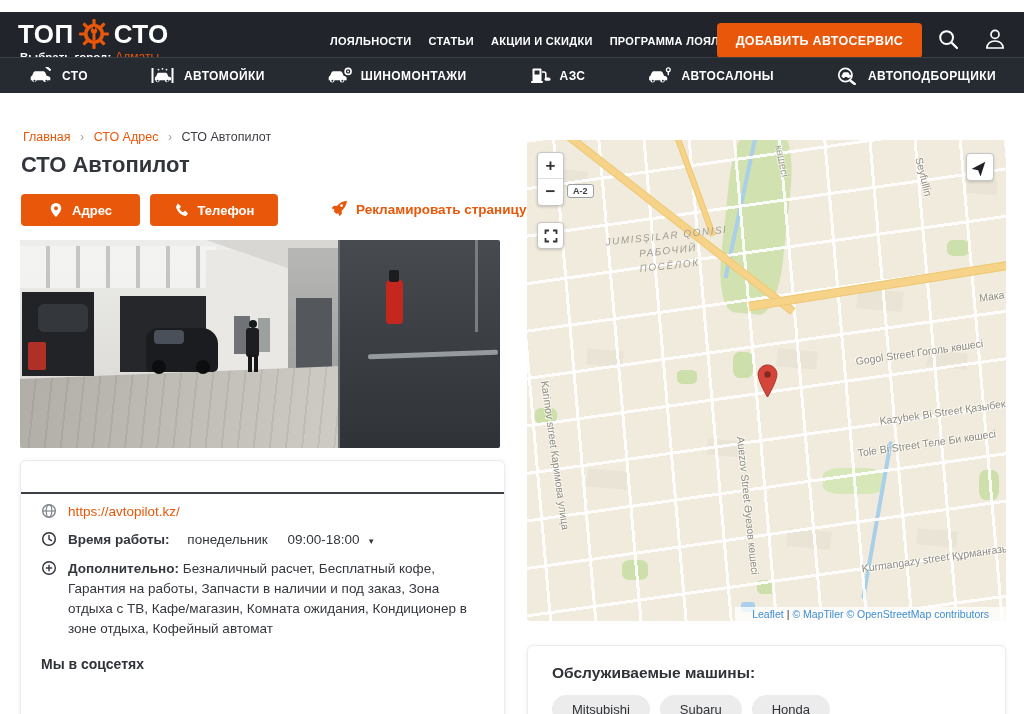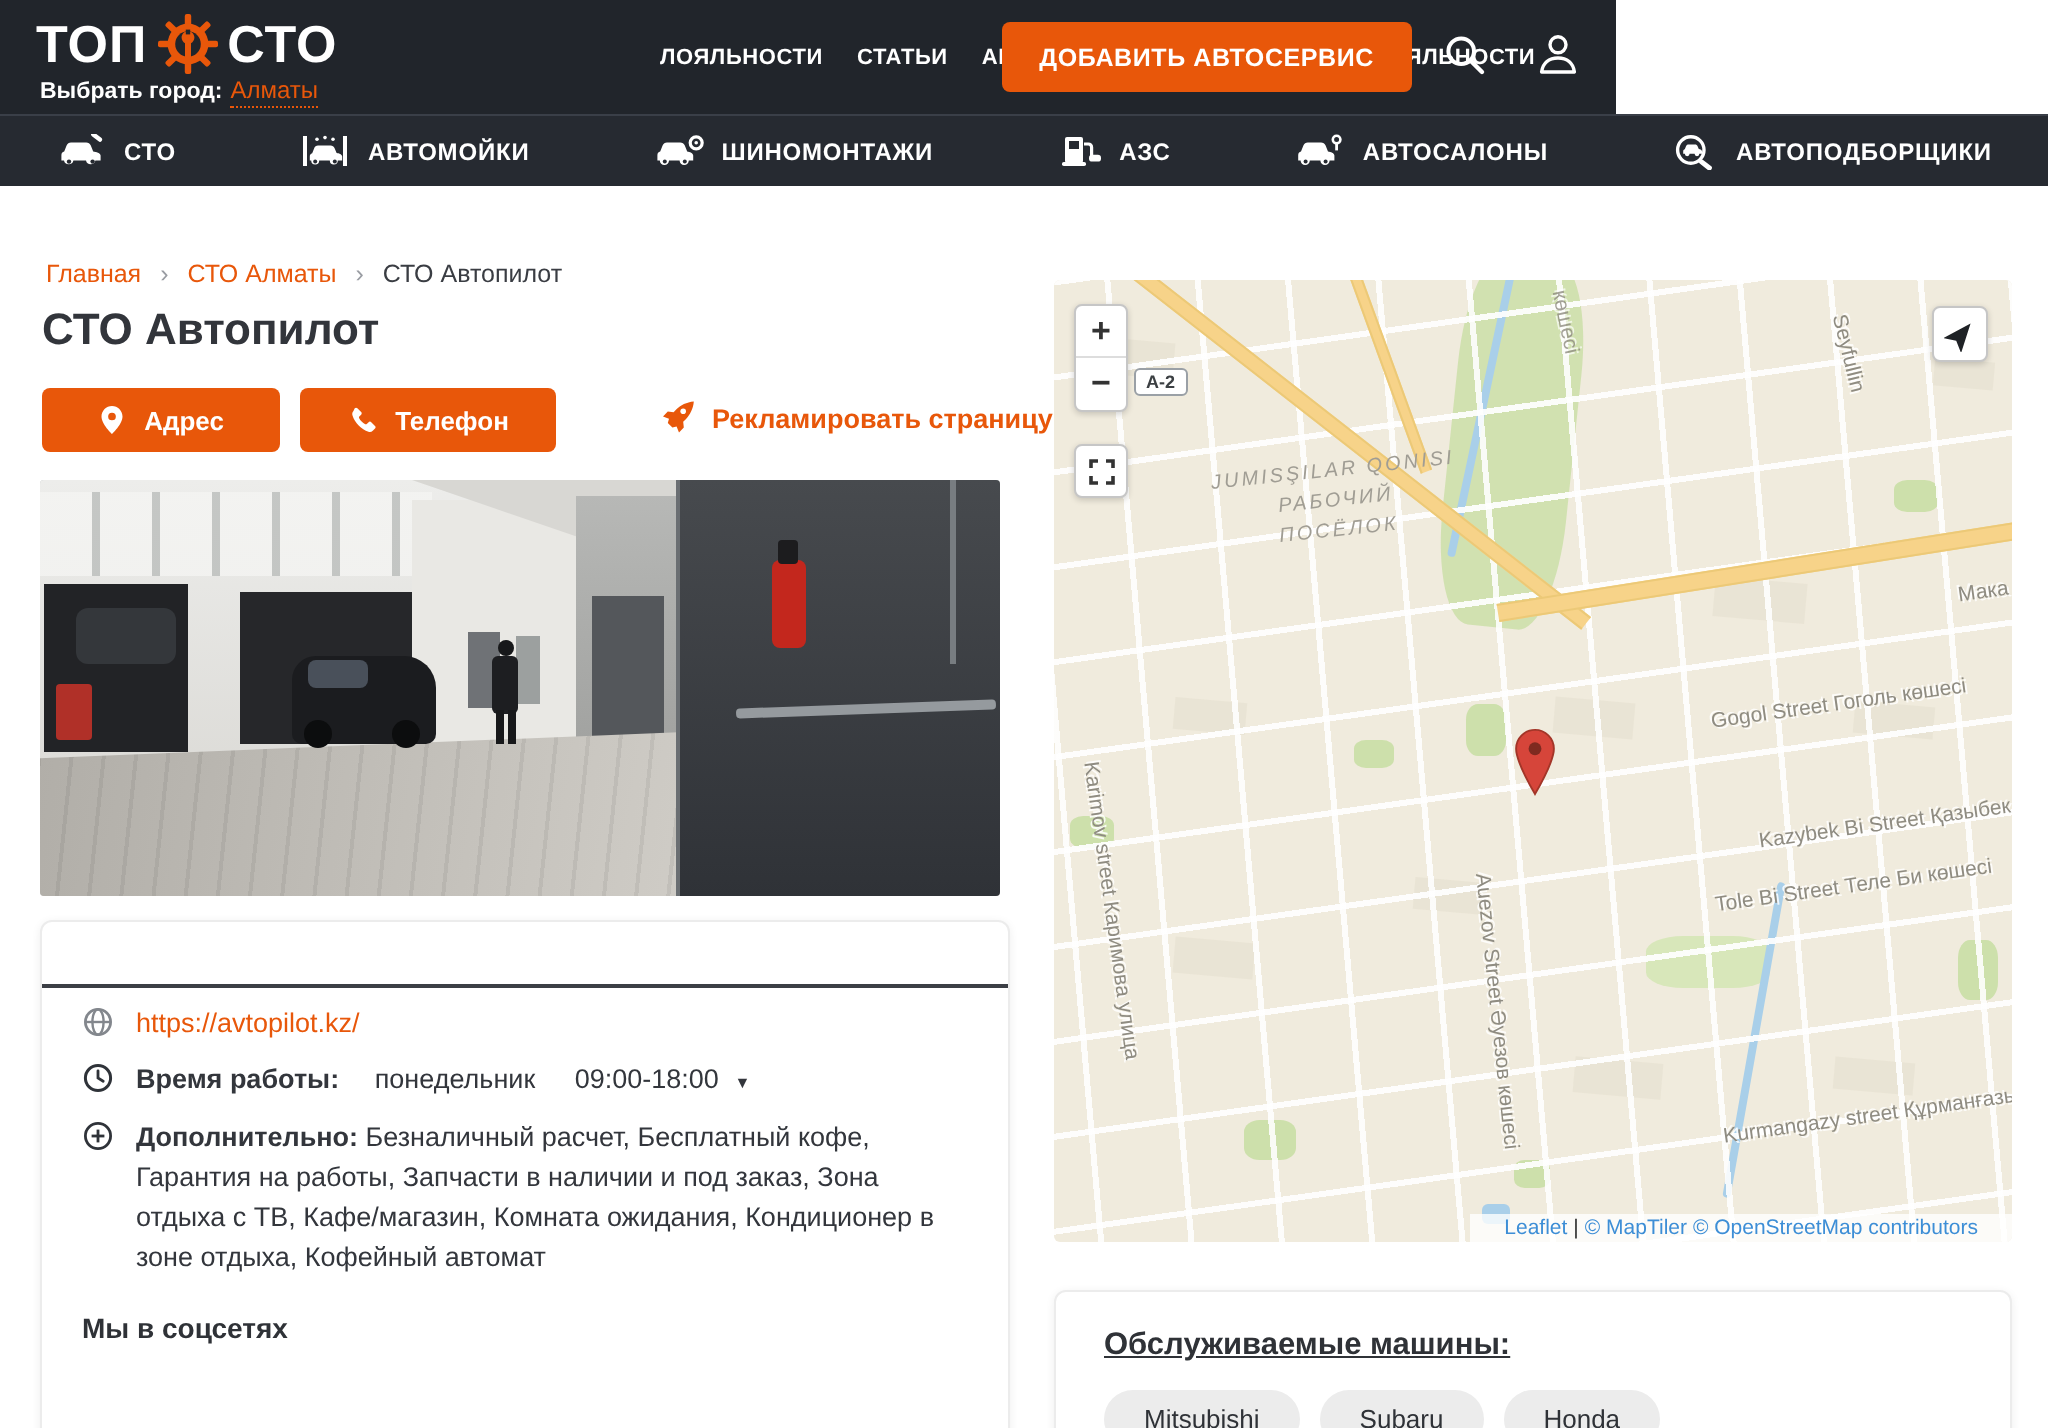--- a/index.html
+++ b/index.html
@@ -2,21 +2,21 @@
 <html><head>
 <meta charset="utf-8">
 <style>
   * { margin:0; padding:0; box-sizing:border-box; }
   html,body { width:1024px; height:714px; overflow:hidden; background:#fff;
               font-family:"Liberation Sans", sans-serif; }
   #app { position:relative; width:1024px; height:714px; background:#fff; }
   a { text-decoration:none; }
 
   
-  .hdr { position:absolute; left:0; top:0; width:808px; height:57px; background:#21252b; }
+  .hdr { position:absolute; left:0; top:12px; width:1024px; height:57px; background:#21252b; }
   .logo-row { position:absolute; left:18px; top:5px; display:flex; align-items:center; }
   .logo-txt { color:#fff; font-size:26px; font-weight:800; letter-spacing:.5px; }
   .logo-gear { margin:0 3px; display:flex; }
   .city-row { position:absolute; left:20px; top:38px; font-size:11.5px; color:#fff; font-weight:700; }
   .city-link { color:#e8570a; font-weight:400; font-size:12px; border-bottom:1px dotted #e8570a; padding-bottom:1px; margin-left:4px; }
   .hdr-links { position:absolute; left:330px; top:0; height:57px; display:flex; align-items:center; gap:17px; }
   .hdr-links a { color:#fff; font-size:11px; font-weight:700; letter-spacing:.3px; white-space:nowrap; }
   .add-btn { position:absolute; right:102px; top:11px; height:35px; padding:0 19px; background:#e8570a; border:none;
              color:#fff; font-size:12.5px; font-weight:700; letter-spacing:.3px; border-radius:4px;
              display:flex; align-items:center; cursor:pointer; font-family:inherit; }
@@ -129,21 +129,21 @@
   .loc-btn { right:12px; top:13px; width:28px; height:28px; }
   .marker { position:absolute; left:229px; top:224px; z-index:6; }
   .attrib { position:absolute; right:0; bottom:0; z-index:10; background:rgba(255,255,255,.78);
             font-size:10.5px; padding:1px 17px; color:#333; }
   .attrib a { color:#3d8ed6; }
   .attrib .asep { margin:0 3px; }
 
   
   .cars-card { position:absolute; left:527px; top:645px; width:479px; height:120px; background:#fff;
                border:1px solid #ececec; border-radius:6px; box-shadow:0 1px 5px rgba(0,0,0,.07); padding:18px 24px; }
-  .cars-title { font-size:15.5px; font-weight:700; color:#2f3237;text-decoration:underline; }
+  .cars-title { font-size:15.5px; font-weight:700; color:#2f3237; }
   .pill-row { display:flex; gap:10px; margin-top:13px; }
   .pill { background:#ececec; border-radius:16px; padding:7px 20px; font-size:13px; color:#2f3237; cursor:pointer; }
 </style>
 </head>
 <body>
 
 <div id="app">
 
   <div class="hdr">
     <div class="logo-row">
@@ -251,21 +251,21 @@
         <rect x="14.6" y="12.2" width="7.4" height="2.5" rx="1.2" fill="#fff" transform="rotate(38 14.6 12.2)"></rect>
         <path fill="#fff" d="M5.6 8.6c0-.5.3-.9.8-1l.6-1.5c.2-.5.7-.8 1.2-.8h3.4c.5 0 1 .3 1.2.8l.6 1.4c.8.1 1.6.5 1.6 1.1v1.3h-1.3a1.2 1.2 0 0 1-2.4 0H8.8a1.2 1.2 0 0 1-2.4 0H5.6V8.6z"></path>
       </svg>
       <span>АВТОПОДБОРЩИКИ</span>
     </div>
   </div>
 
   <div class="crumbs">
     <a href="#">Главная</a>
     <span class="sep">›</span>
-    <a href="#">СТО Алматы</a>
+    <a href="#">СТО Адрес</a>
     <span class="sep">›</span>
     <span class="cur">СТО Автопилот</span>
   </div>
 
   <h1 class="page-title">СТО Автопилот</h1>
 
   <button class="btn-orange btn-addr">
     <svg width="14" height="16" viewBox="0 0 16 16">
       <path fill="#fff" d="M8 0C4.7 0 2 2.7 2 6c0 4.4 6 10 6 10s6-5.6 6-10c0-3.3-2.7-6-6-6zm0 8.2A2.2 2.2 0 1 1 8 3.8a2.2 2.2 0 0 1 0 4.4z"></path>
     </svg>

